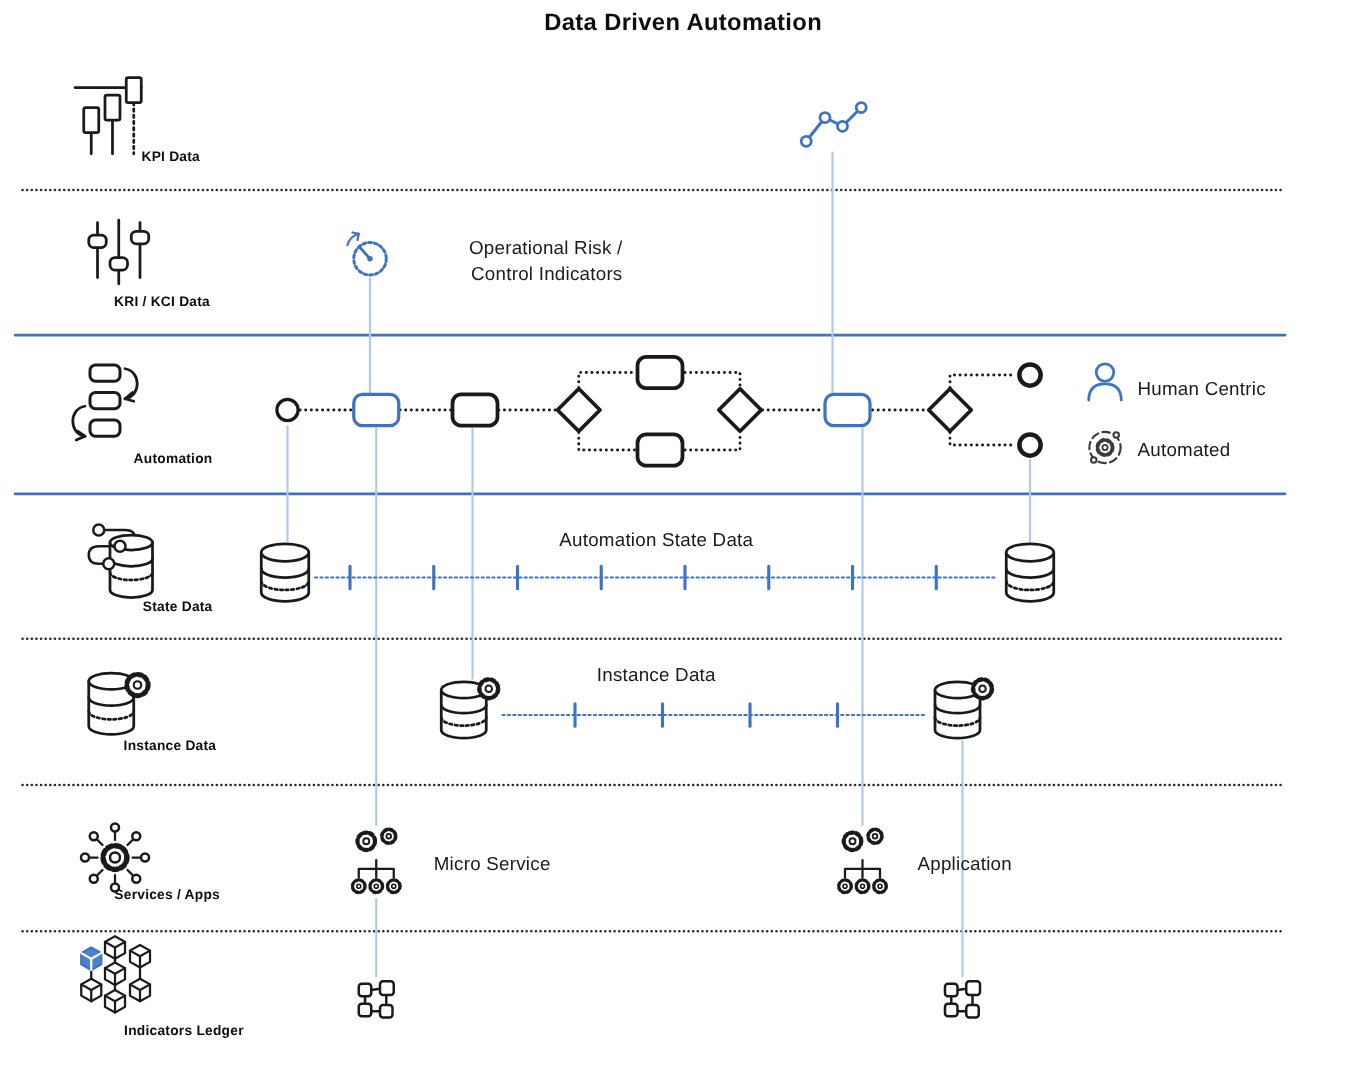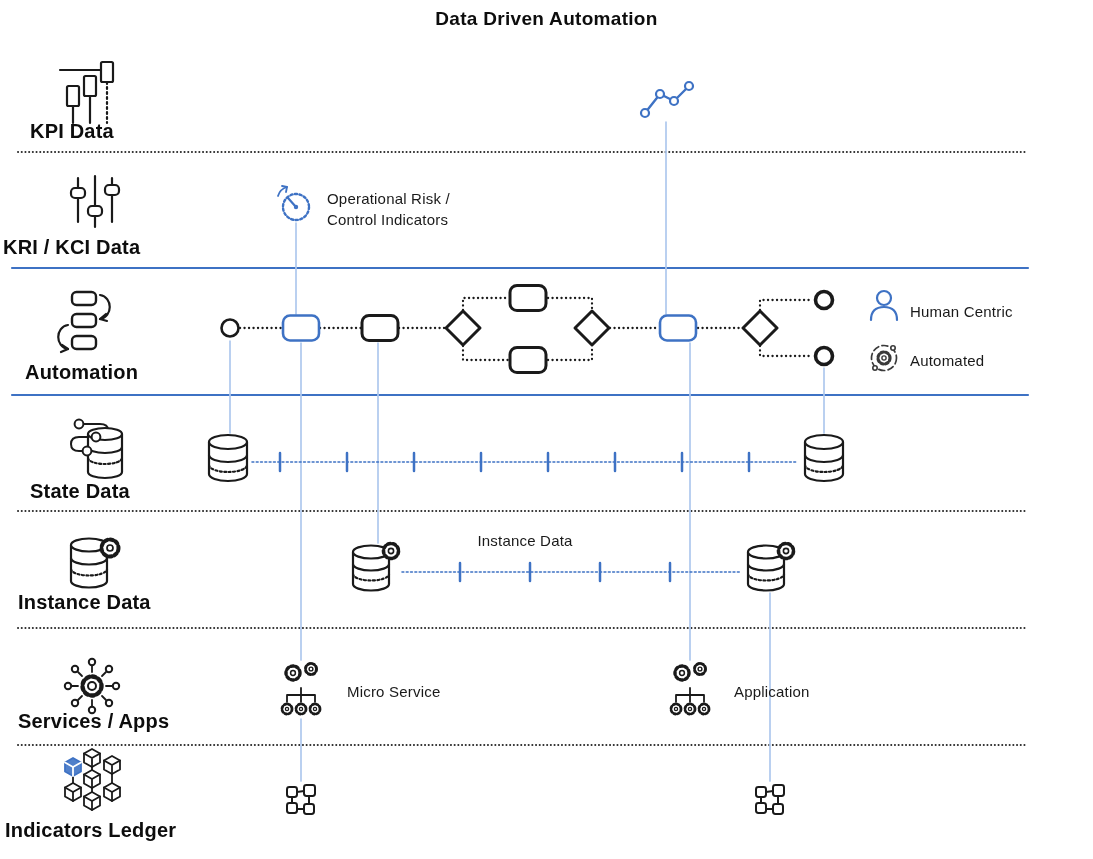--- a/index.html
+++ b/index.html
@@ -12,22 +12,22 @@
     overflow:hidden;
     border-radius:20px;
   }
   .abs{position:absolute;}
   svg{display:block;}
   .title{
     position:absolute;top:8px;left:0;width:1093px;
     text-align:center;font-size:19px;font-weight:700;letter-spacing:.3px;color:#0d0d0d;
   }
   .lane-label{
-    position:absolute;font-size:20px;font-weight:700;letter-spacing:.2px;
-    text-align:left;color:#0d0d0d;white-space:nowrap;
+    position:absolute;font-size:11px;font-weight:700;letter-spacing:.2px;
+    text-align:right;color:#0d0d0d;white-space:nowrap;
   }
   .anno{
     position:absolute;font-size:15px;font-weight:500;letter-spacing:.2px;
     color:#1a1a1a;line-height:1.38;
   }
   .anno.center{text-align:center;}
 </style>
 </head>
 <body>
 
@@ -320,20 +320,21 @@
   </svg>
 
   <div class="lane-label" style="left:30px;top:120px;width:130px;">KPI Data</div>
   <div class="lane-label" style="left:3px;top:236px;width:165px;">KRI / KCI Data</div>
   <div class="lane-label" style="left:25px;top:361px;width:145px;">Automation</div>
   <div class="lane-label" style="left:30px;top:480px;width:140px;">State Data</div>
   <div class="lane-label" style="left:18px;top:591px;width:155px;">Instance Data</div>
   <div class="lane-label" style="left:18px;top:710px;width:158px;">Services / Apps</div>
   <div class="lane-label" style="left:5px;top:819px;width:190px;">Indicators Ledger</div>
 
-  <div class="anno" style="left:327px;top:189px;width:160px;">Operational Risk / Control Indicators</div>
+  <div class="anno" style="left:338px;top:189px;width:160px;text-align:right;">Operational Risk / Control Indicators</div>
+  <div class="anno center" style="left:420px;top:423px;width:210px;">Automation State Data</div>
   <div class="anno center" style="left:440px;top:531px;width:170px;">Instance Data</div>
   <div class="anno" style="left:347px;top:682px;">Micro Service</div>
   <div class="anno" style="left:734px;top:682px;">Application</div>
   <div class="anno" style="left:910px;top:302px;">Human Centric</div>
   <div class="anno" style="left:910px;top:351px;">Automated</div>
 
 </div>
 
 </body></html>

